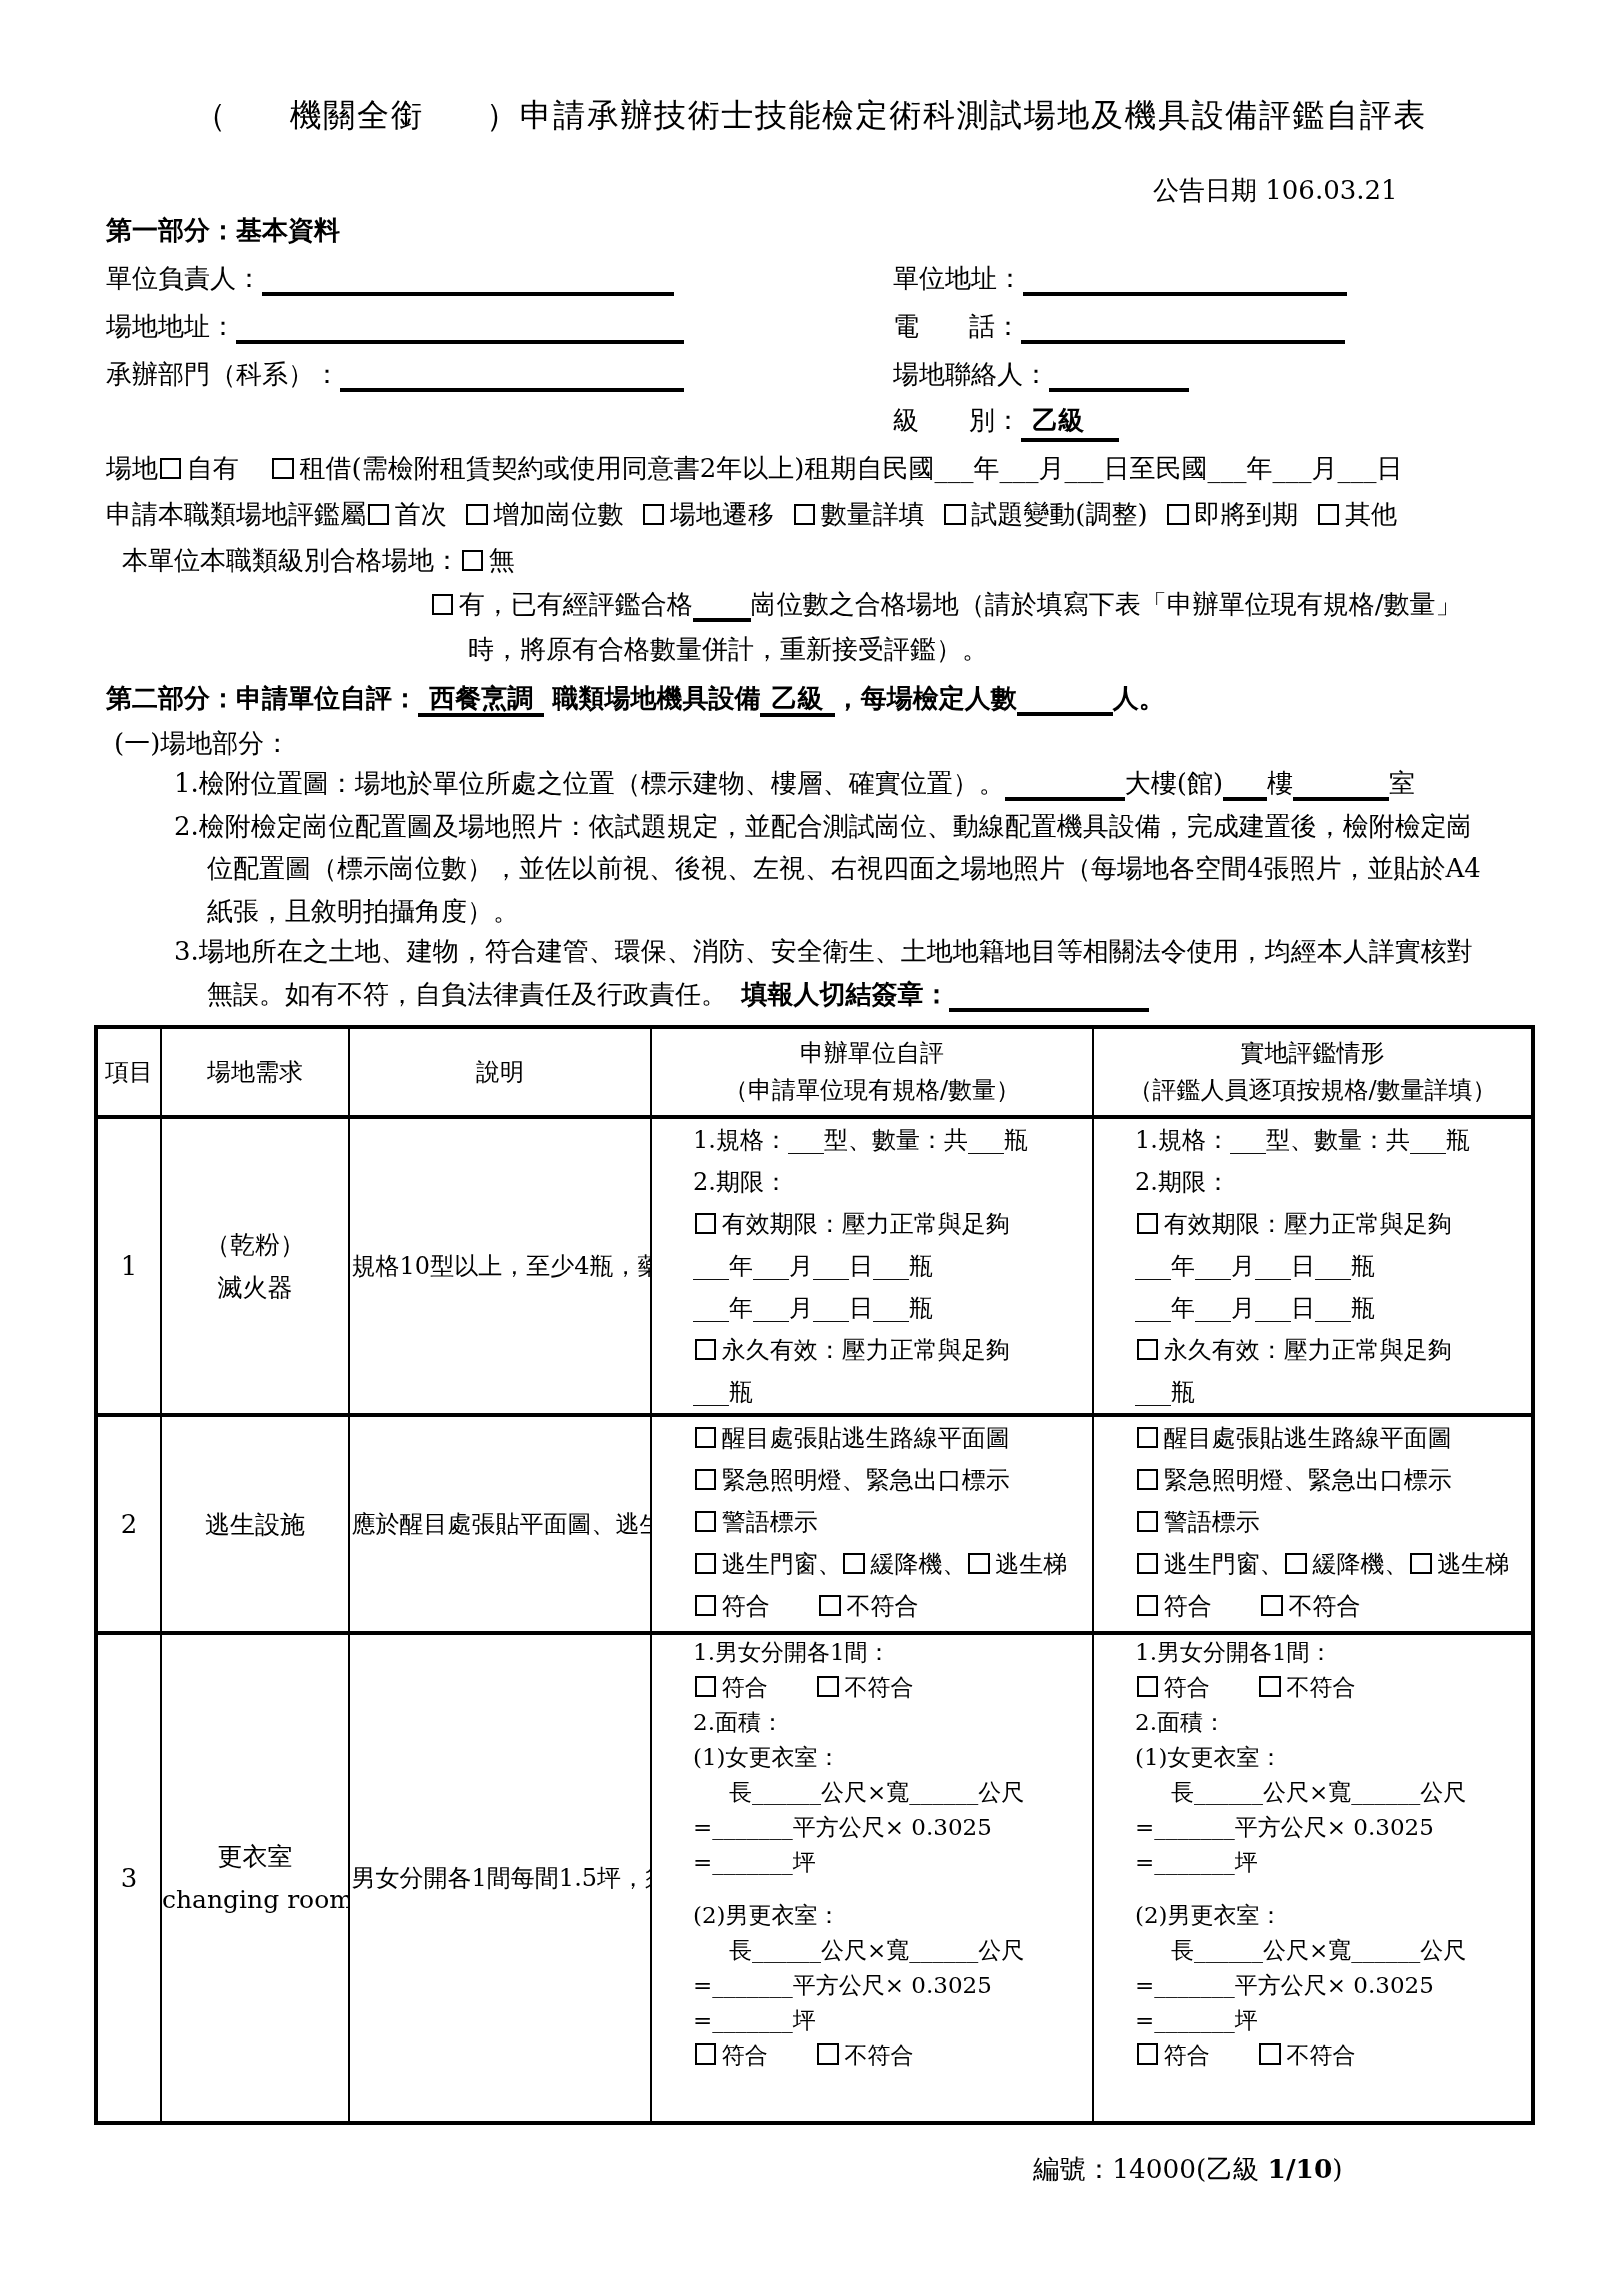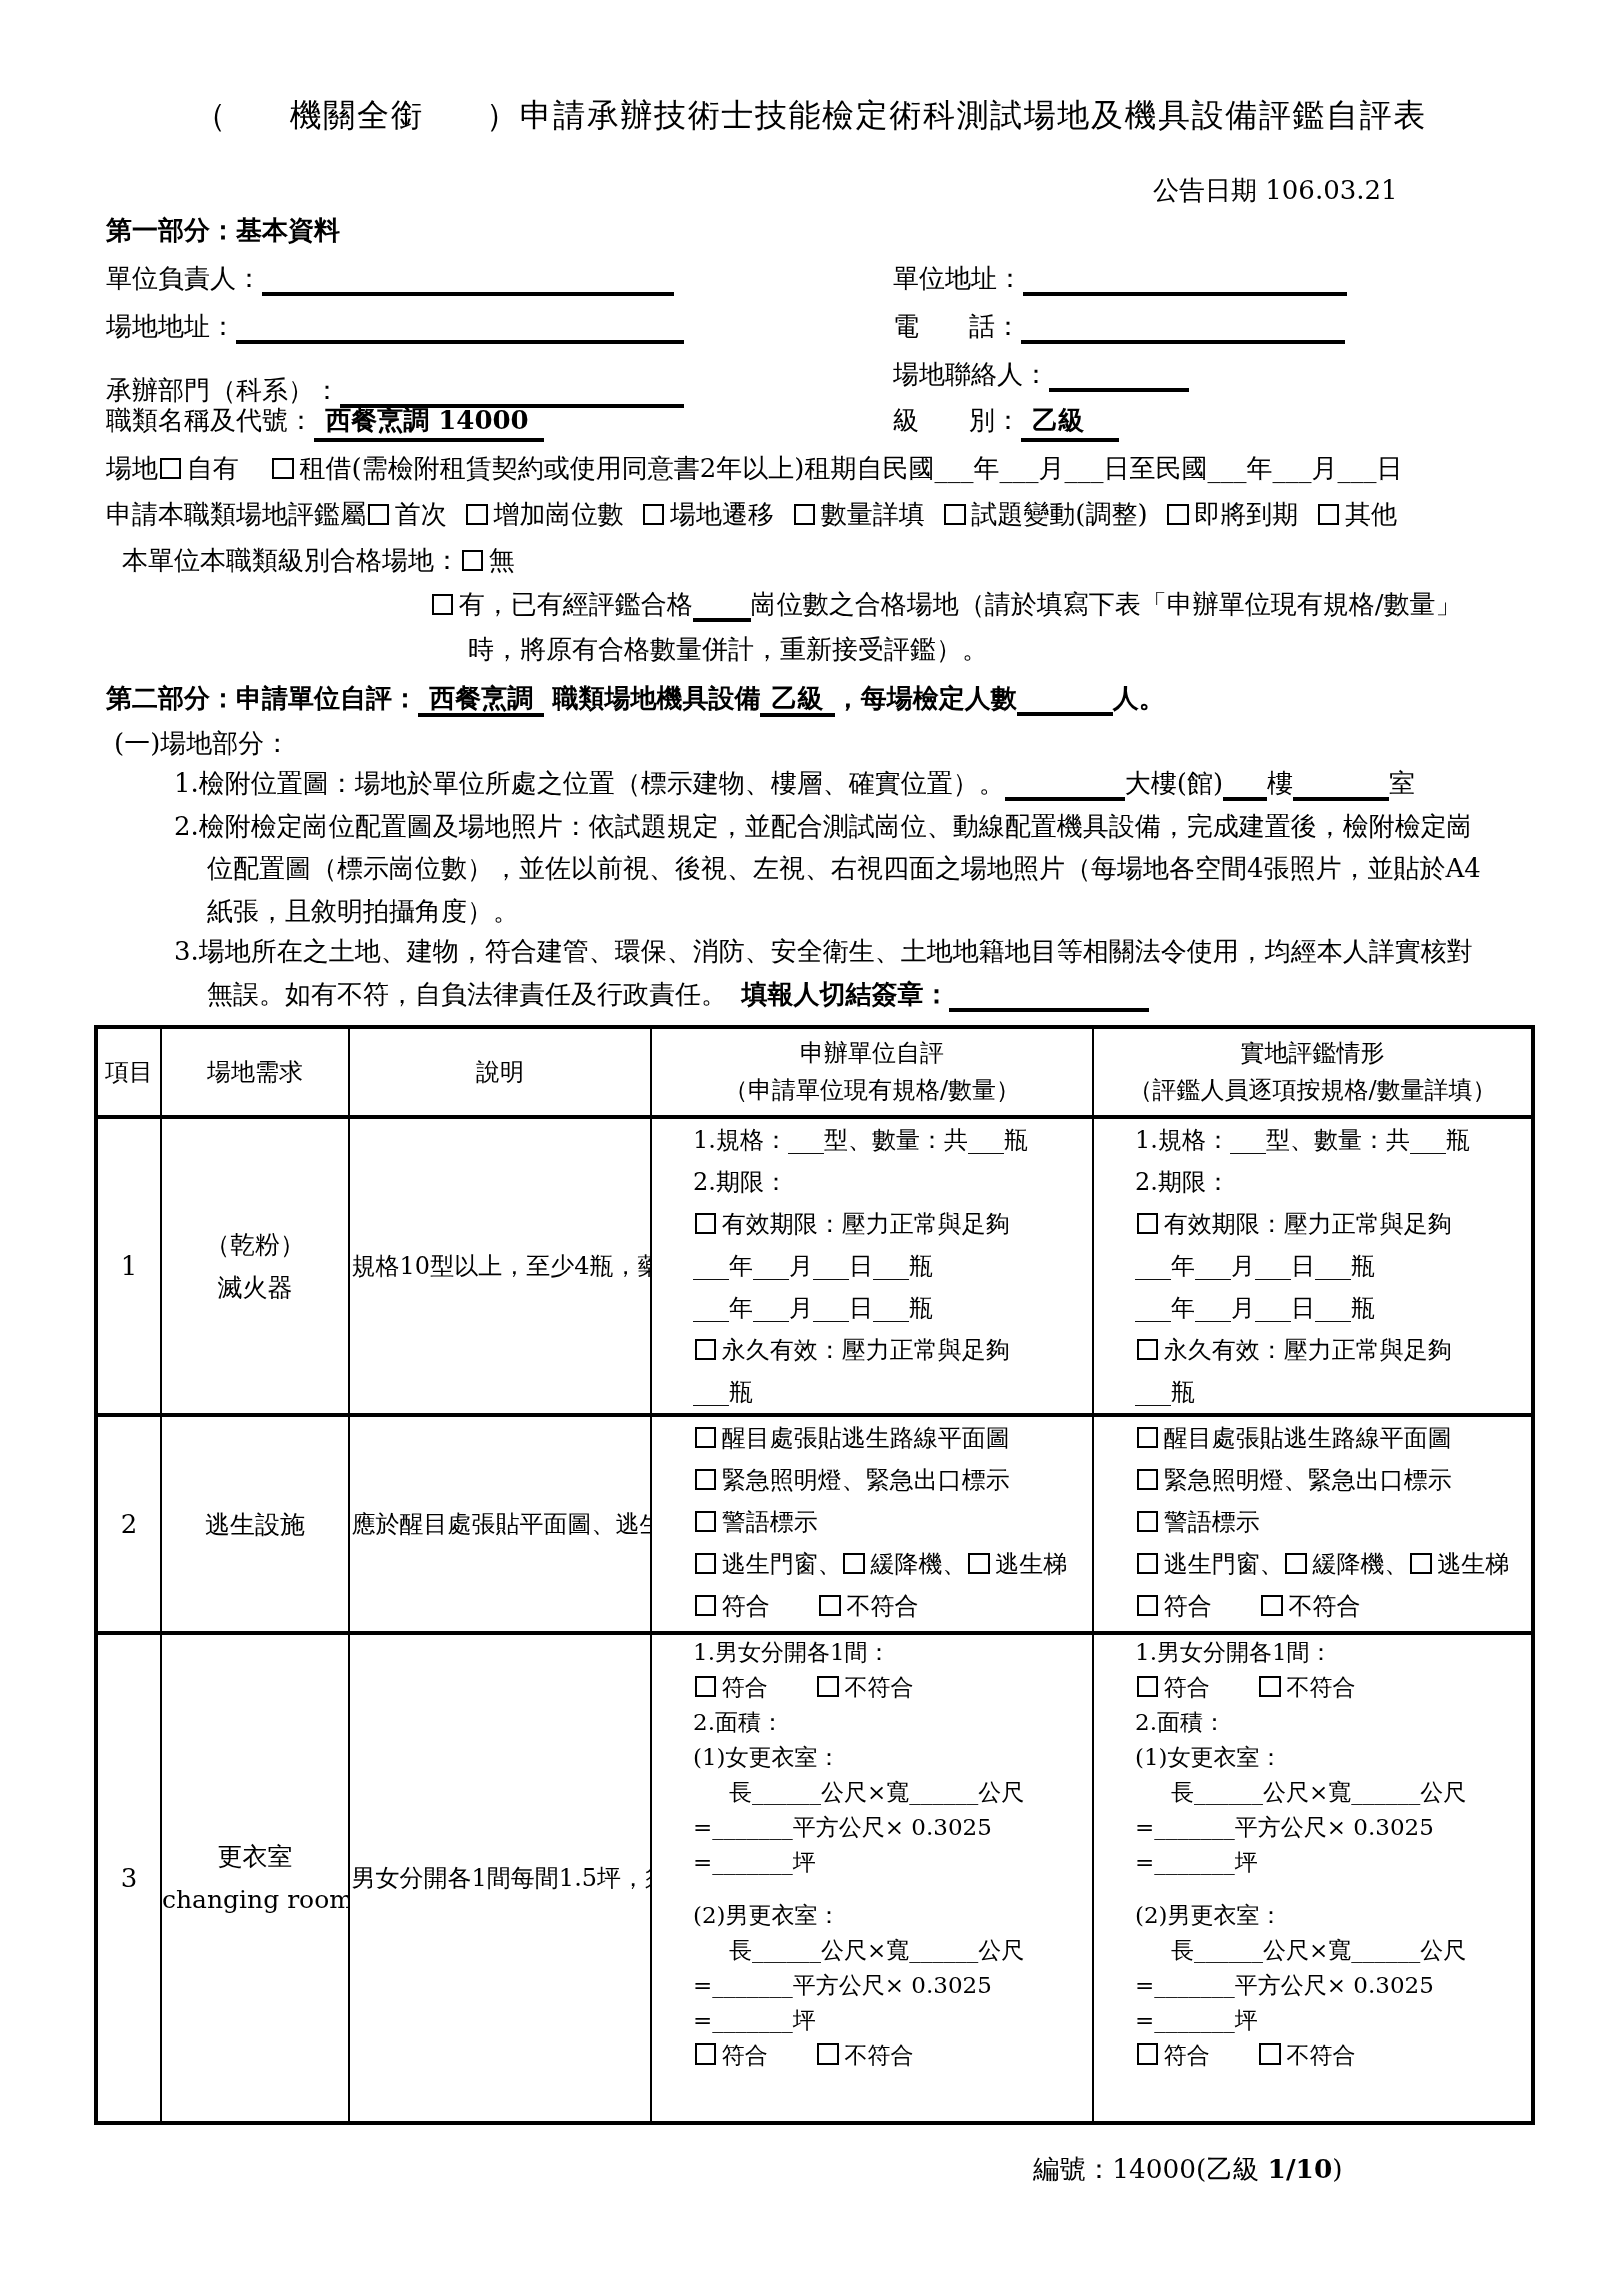--- a/index.html
+++ b/index.html
@@ -57,30 +57,27 @@
     <span>單位負責人：</span><span class="bl" style="width:412px;"></span>
   </div>
 
   <div class="abs" style="left:893px; top:309px;">
     <span>電</span><span style="margin-left:50px;">話：</span><span class="bl" style="width:324px;"></span>
   </div>
   <div class="abs" style="left:106px; top:309px;">
     <span>場地地址：</span><span class="bl" style="width:448px;"></span>
   </div>
 
-  <div class="abs" style="left:106px; top:357px;margin-top:16px;">
+  <div class="abs" style="left:106px; top:357px;">
     <span>承辦部門（科系）：</span><span class="bl" style="width:344px;"></span>
   </div>
   <div class="abs" style="left:893px; top:357px;">
     <span>場地聯絡人：</span><span class="bl" style="width:140px;"></span>
   </div>
 
-  <div class="abs" style="left:106px; top:403px;">
-    <span>職類名稱及代號：</span><span class="uv" style="display:inline-block; min-width:208px;">西餐烹調  14000</span>
-  </div>
   <div class="abs" style="left:893px; top:403px;">
     <span>級</span><span style="margin-left:50px;">別：</span><span class="uv" style="display:inline-block; min-width:76px;">乙級</span>
   </div>
 
   <div class="abs" style="left:106px; top:451px;">
     <span>場地</span><span class="cb"></span><span>自有</span><span class="gap40"></span><span class="cb"></span><span>租借(需檢附租賃契約或使用同意書2年以上)租期自民國___年___月___日至民國___年___月___日</span>
   </div>
 
   <div class="abs" style="left:106px; top:497px;">
     <span>申請本職類場地評鑑屬</span><span class="cb"></span><span>首次</span>

